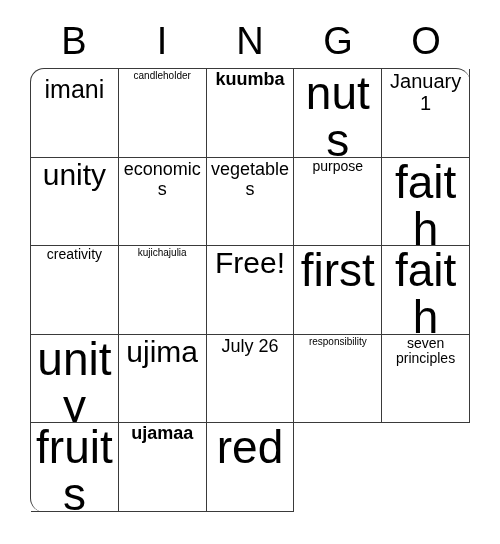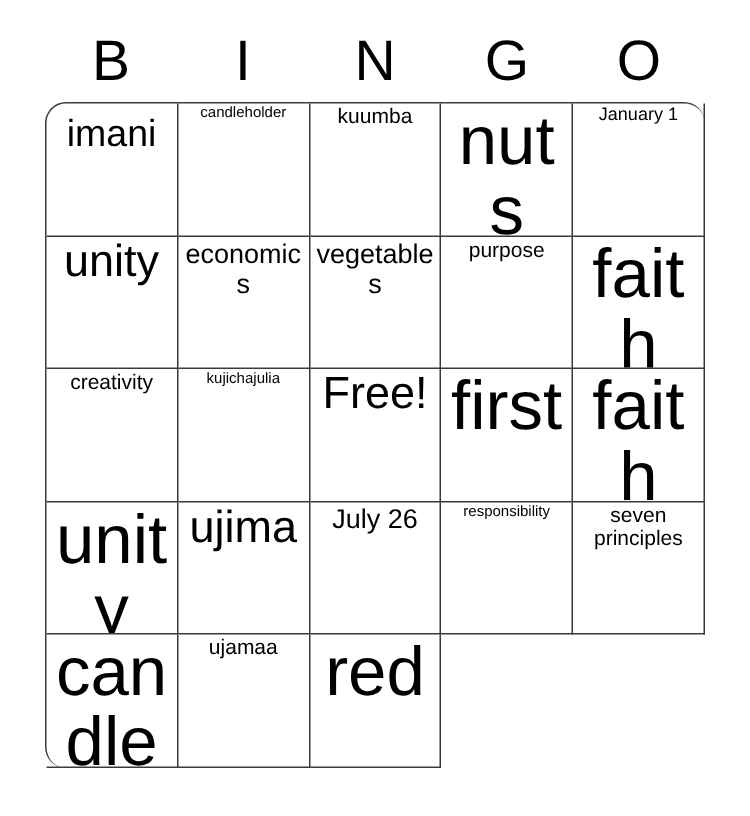--- a/index.html
+++ b/index.html
@@ -79,23 +79,23 @@
     width: 100%;
     text-align: center;
     line-height: 1.04;
     color: #000000;
     word-wrap: break-word;
   }
 
   
   .fs-xs   { font-size: 10px;  line-height: 1.15; }
   .fs-sm   { font-size: 18px;  line-height: 1.12; }
-  .fs-smm  { font-size: 12px;  line-height: 1.12; }
+  .fs-smm  { font-size: 20px;  line-height: 1.12; }
   .fs-md   { font-size: 14px;  line-height: 1.1;  }
-  .fs-lg   { font-size: 14px;  line-height: 1.08; }
+  .fs-lg   { font-size: 18px;  line-height: 1.08; font-weight: bold; }
   .fs-xl   { font-size: 25px;  line-height: 1.06; }
   .fs-2xl  { font-size: 30px;  line-height: 1.04; }
   .fs-3xl  { font-size: 46px;  line-height: 1.02; }
 
   
   .valign-top    { align-items: flex-start; }
   .valign-top .cell-text { padding-top: 6px; }
   .valign-center { align-items: flex-start; }
 </style>
 </head>
@@ -166,21 +166,21 @@
       <div class="cell valign-center">
         <span class="cell-text fs-sm">July 26</span>
       </div>
       <div class="cell valign-center">
         <span class="cell-text fs-xs">responsibility</span>
       </div>
       <div class="cell valign-center">
         <span class="cell-text fs-md">seven principles</span>
       </div>
       <div class="cell valign-center">
-        <span class="cell-text fs-3xl">candle</span>
+        <span class="cell-text fs-3xl">fruits</span>
       </div>
       <div class="cell valign-center">
         <span class="cell-text fs-lg">ujamaa</span>
       </div>
       <div class="cell valign-center">
         <span class="cell-text fs-3xl">red</span>
       </div>
     </div>
 
 </div>

